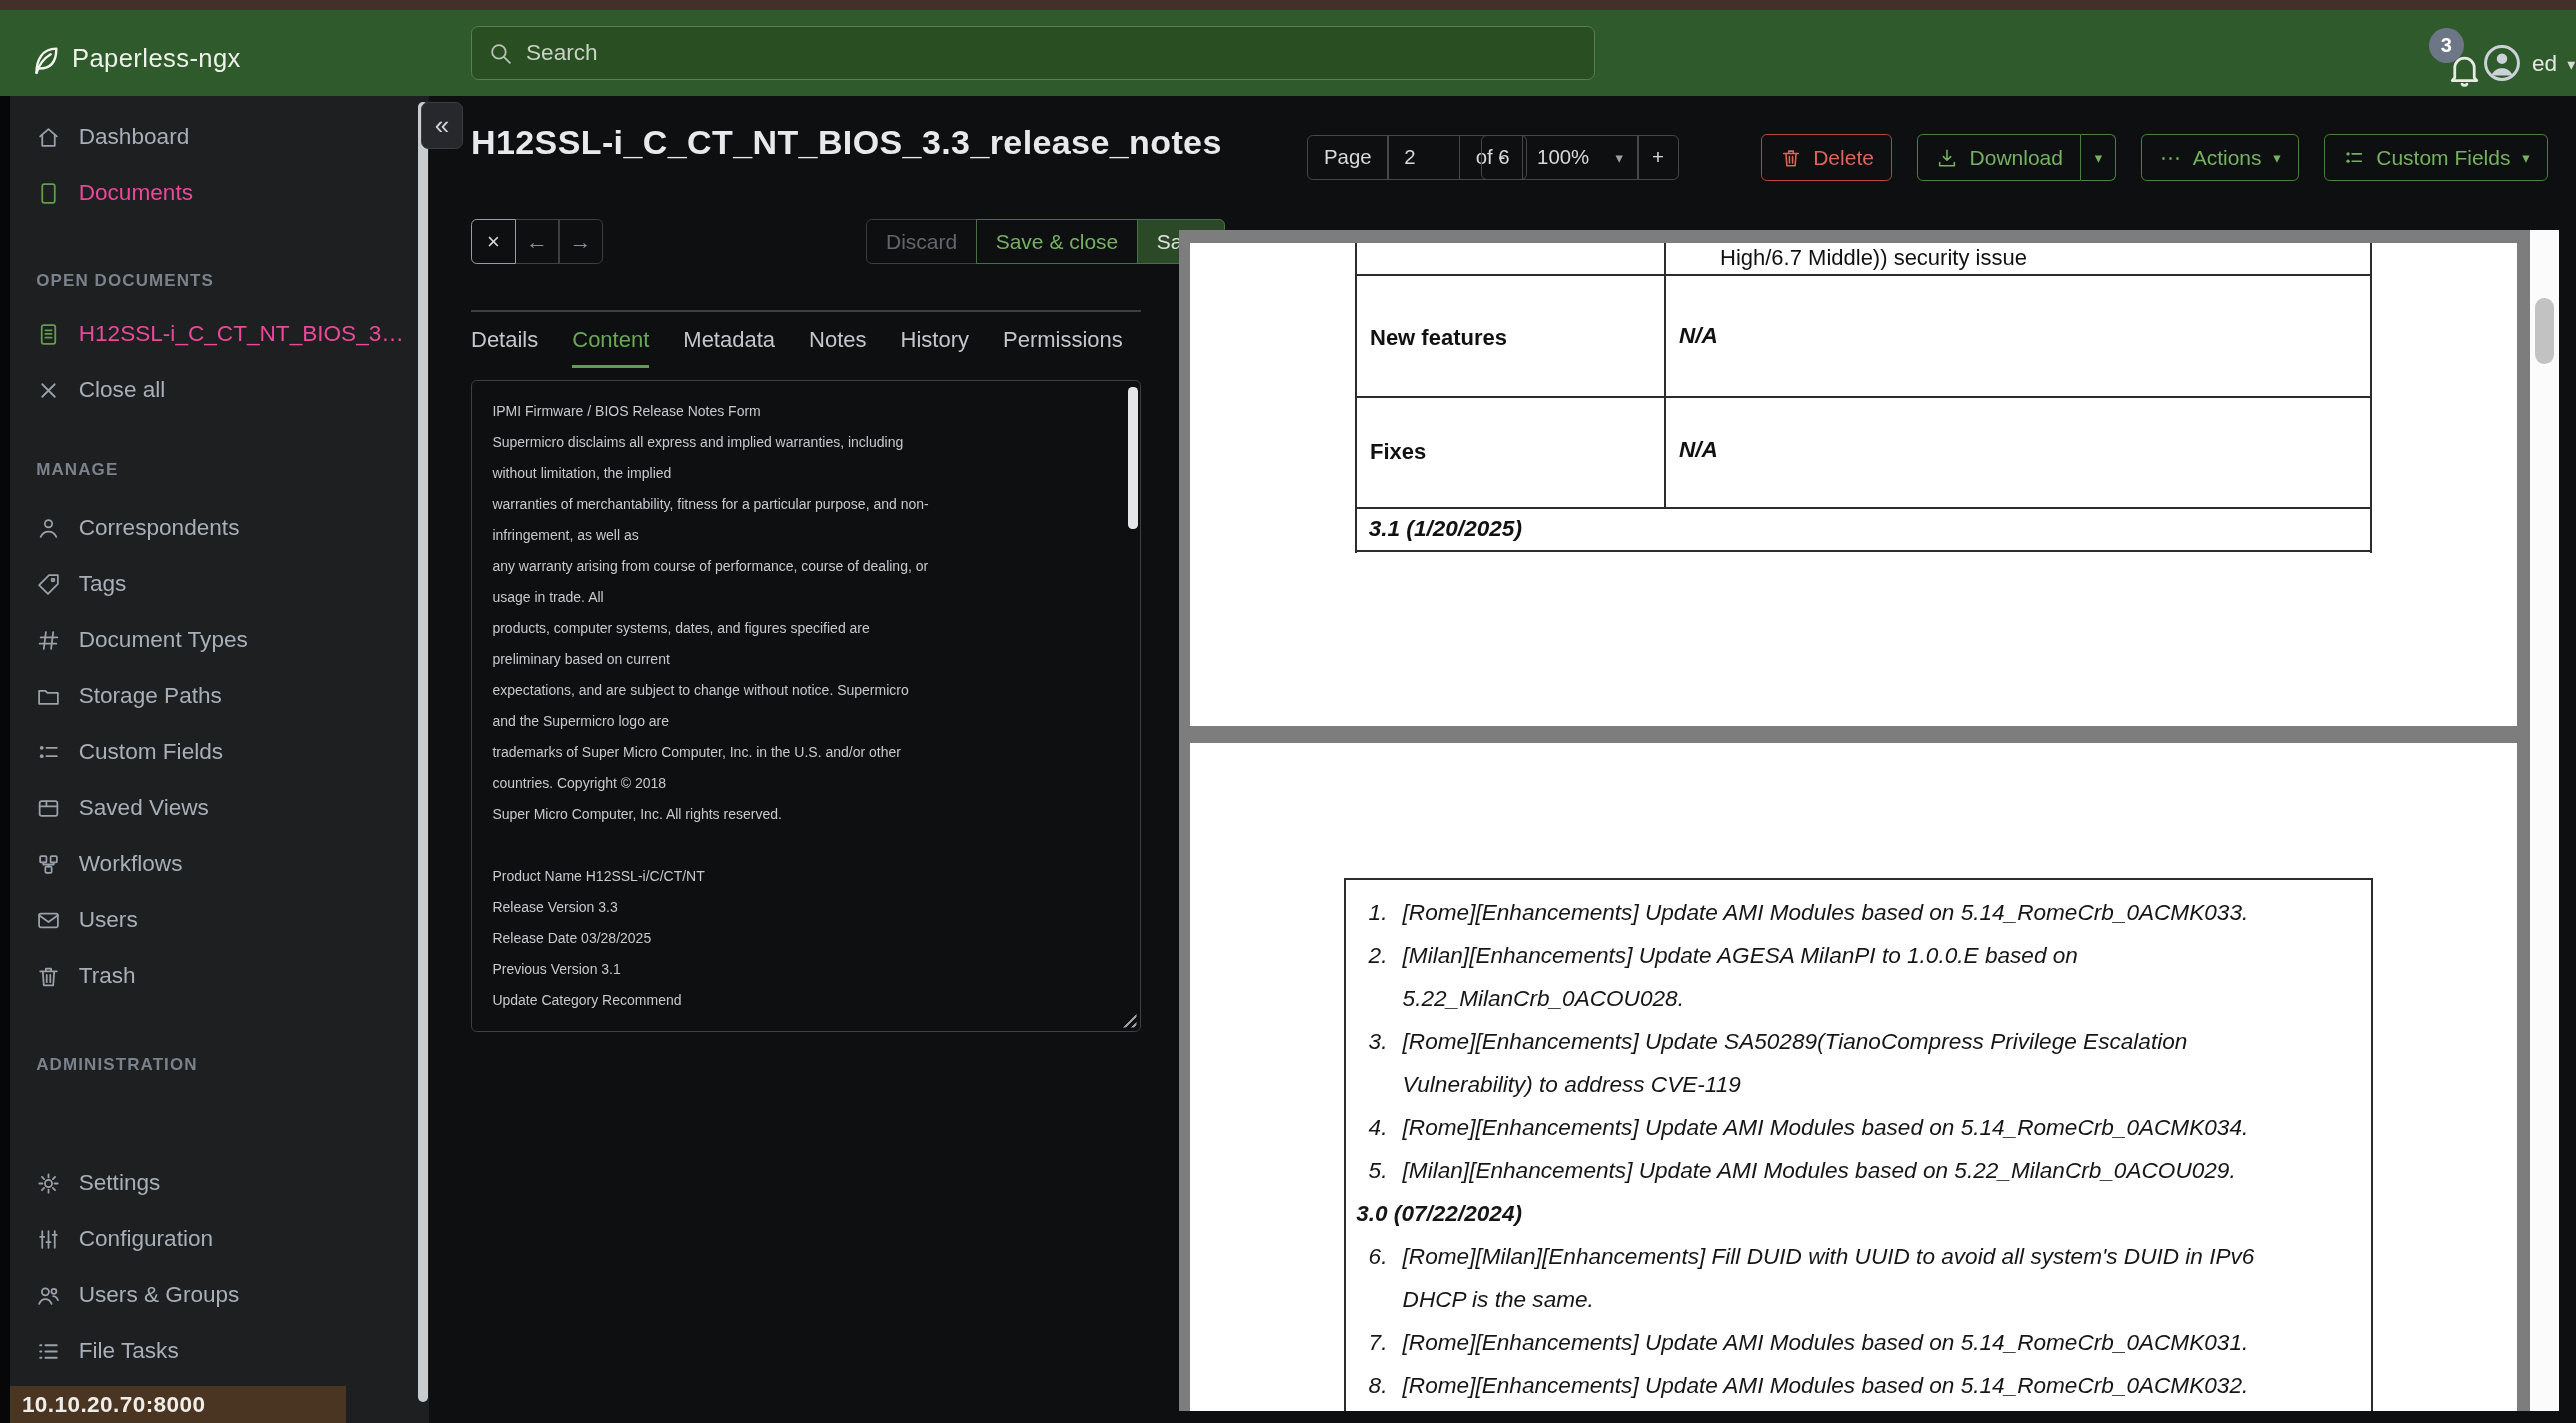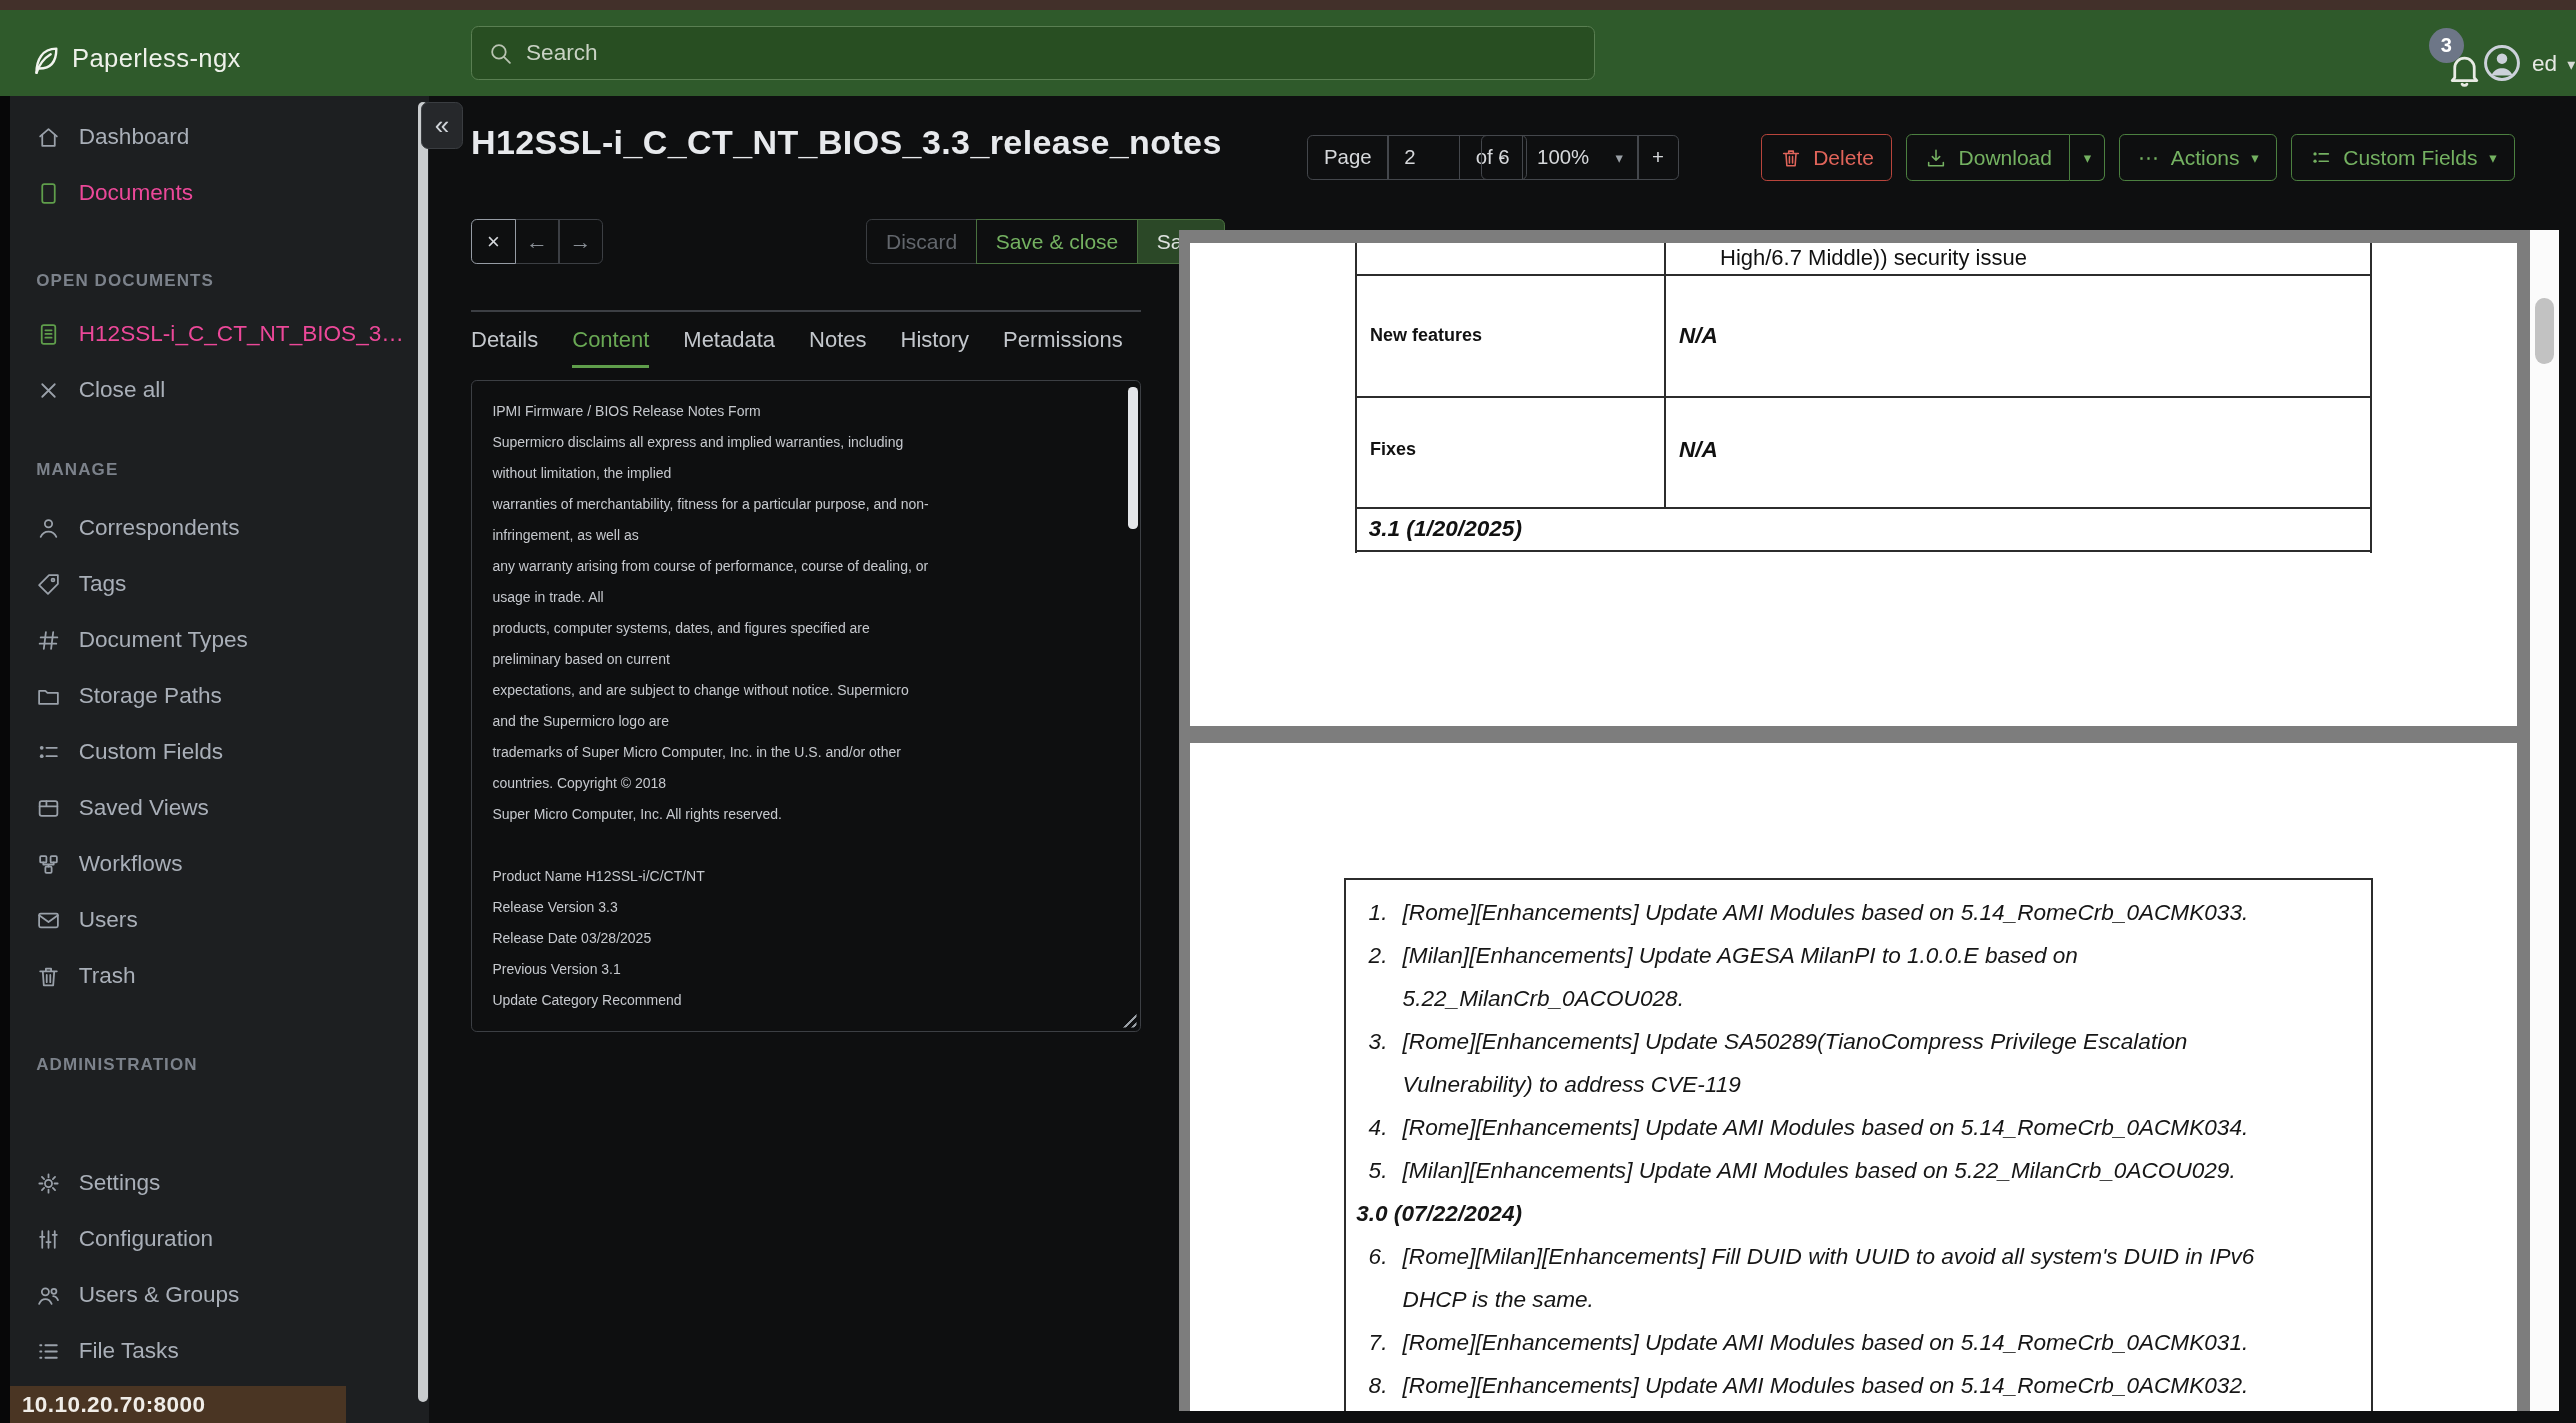--- a/index.html
+++ b/index.html
@@ -40,21 +40,21 @@
   
   .doc-title{position:absolute;left:471px;top:123px;font-size:34px;color:#e7e9ec;letter-spacing:0.4px}
   .pager{position:absolute;left:1307px;top:135px;display:flex;height:45px}
   .cell{border:1.5px solid #44474c;margin-left:-1.5px;display:flex;align-items:center;justify-content:center;font-size:20.4px;color:#d6d8db;padding:0 16px;background:transparent}
   .cell:first-child{border-radius:5.8px 0 0 5.8px;margin-left:0}
   .cell:last-child{border-radius:0 5.8px 5.8px 0}
   .cell.inputy{width:73px;justify-content:flex-start}
   .zoomer{position:absolute;left:1481px;top:135px;display:flex;height:45px}
   .zoomer .val{width:117px;display:flex;justify-content:space-between;align-items:center;padding:0 14.6px}
   .zoomer .val .caret{font-size:14.6px;color:#9aa0a6}
-  .actions{position:absolute;left:1761px;top:134px;display:flex;gap:14px;height:47px;align-items:center}
+  .actions{position:absolute;left:1761px;top:134px;display:flex;gap:25px;height:47px;align-items:center}
   .btn{display:inline-flex;align-items:center;gap:11.7px;height:47px;padding:0 17.5px;border:1.5px solid;border-radius:5.8px;font-size:21px;background:transparent;cursor:pointer;font-family:"Liberation Sans",sans-serif;white-space:nowrap}
   .btn svg{width:22px;height:22px}
   .btn .caret{font-size:14.6px}
   .btn.red{color:#e0645a;border-color:#b8453c}
   .btn.green{color:#74b161;border-color:#4c8040}
   .split{display:flex}
   .split .btn{border-radius:5.8px 0 0 5.8px}
   .split .split-caret{width:35px;border:1.5px solid #4c8040;border-left:none;border-radius:0 5.8px 5.8px 0;display:flex;align-items:center;justify-content:center;color:#74b161;font-size:14.6px;cursor:pointer}
   
   .navrow{position:absolute;left:471px;top:219px;display:flex;height:45px}
@@ -81,21 +81,21 @@
   .pdfscroll{position:absolute;right:0;top:0;width:29px;height:100%;background:#fbfbfb}
   .pdfthumb{position:absolute;right:5.1px;top:68px;width:19px;height:66px;background:#c2c2c2;border-radius:9.5px}
   
   .tbl{position:absolute;left:165px;top:0;width:1017px;height:310px;border-left:2.2px solid #2c2c2c;border-right:2.2px solid #2c2c2c}
   .tbl .h1{position:absolute;left:0;top:31px;width:100%;height:2.2px;background:#2c2c2c}
   .tbl .h2{position:absolute;left:0;top:153px;width:100%;height:2.2px;background:#2c2c2c}
   .tbl .h3{position:absolute;left:0;top:264px;width:100%;height:2.2px;background:#2c2c2c}
   .tbl .h4{position:absolute;left:0;top:307px;width:100%;height:2.2px;background:#2c2c2c}
   .tbl .vdiv{position:absolute;left:307px;top:0;width:1.5px;height:264px;background:#2c2c2c}
   .tbl .partial{position:absolute;left:363px;top:1.5px;font-size:22px;color:#111}
-  .t-label{position:absolute;left:13px;font-size:18px;font-weight:bold;color:#111}
+  .t-label{position:absolute;left:13px;font-size:22px;font-weight:bold;color:#111}
   .t-value{position:absolute;left:322px;font-size:22.6px;font-weight:bold;font-style:italic;color:#111}
   .t-footer{position:absolute;left:11.7px;top:273px;font-size:22.6px;font-weight:bold;font-style:italic;color:#111}
   
   .listbox{position:absolute;left:154px;top:135px;width:1029px;height:533px;border:2.2px solid #2c2c2c;border-bottom:none;padding-top:11.7px}
   .prow{height:43px;display:flex;align-items:center;font-style:italic;font-size:22.6px;color:#161616;white-space:nowrap}
   .pnum{width:34px;margin-left:22.6px;flex:0 0 auto}
   .prow.head{font-weight:bold;padding-left:10.2px}
   .prow.indent .pnum{visibility:hidden}
 </style>
 </head>

